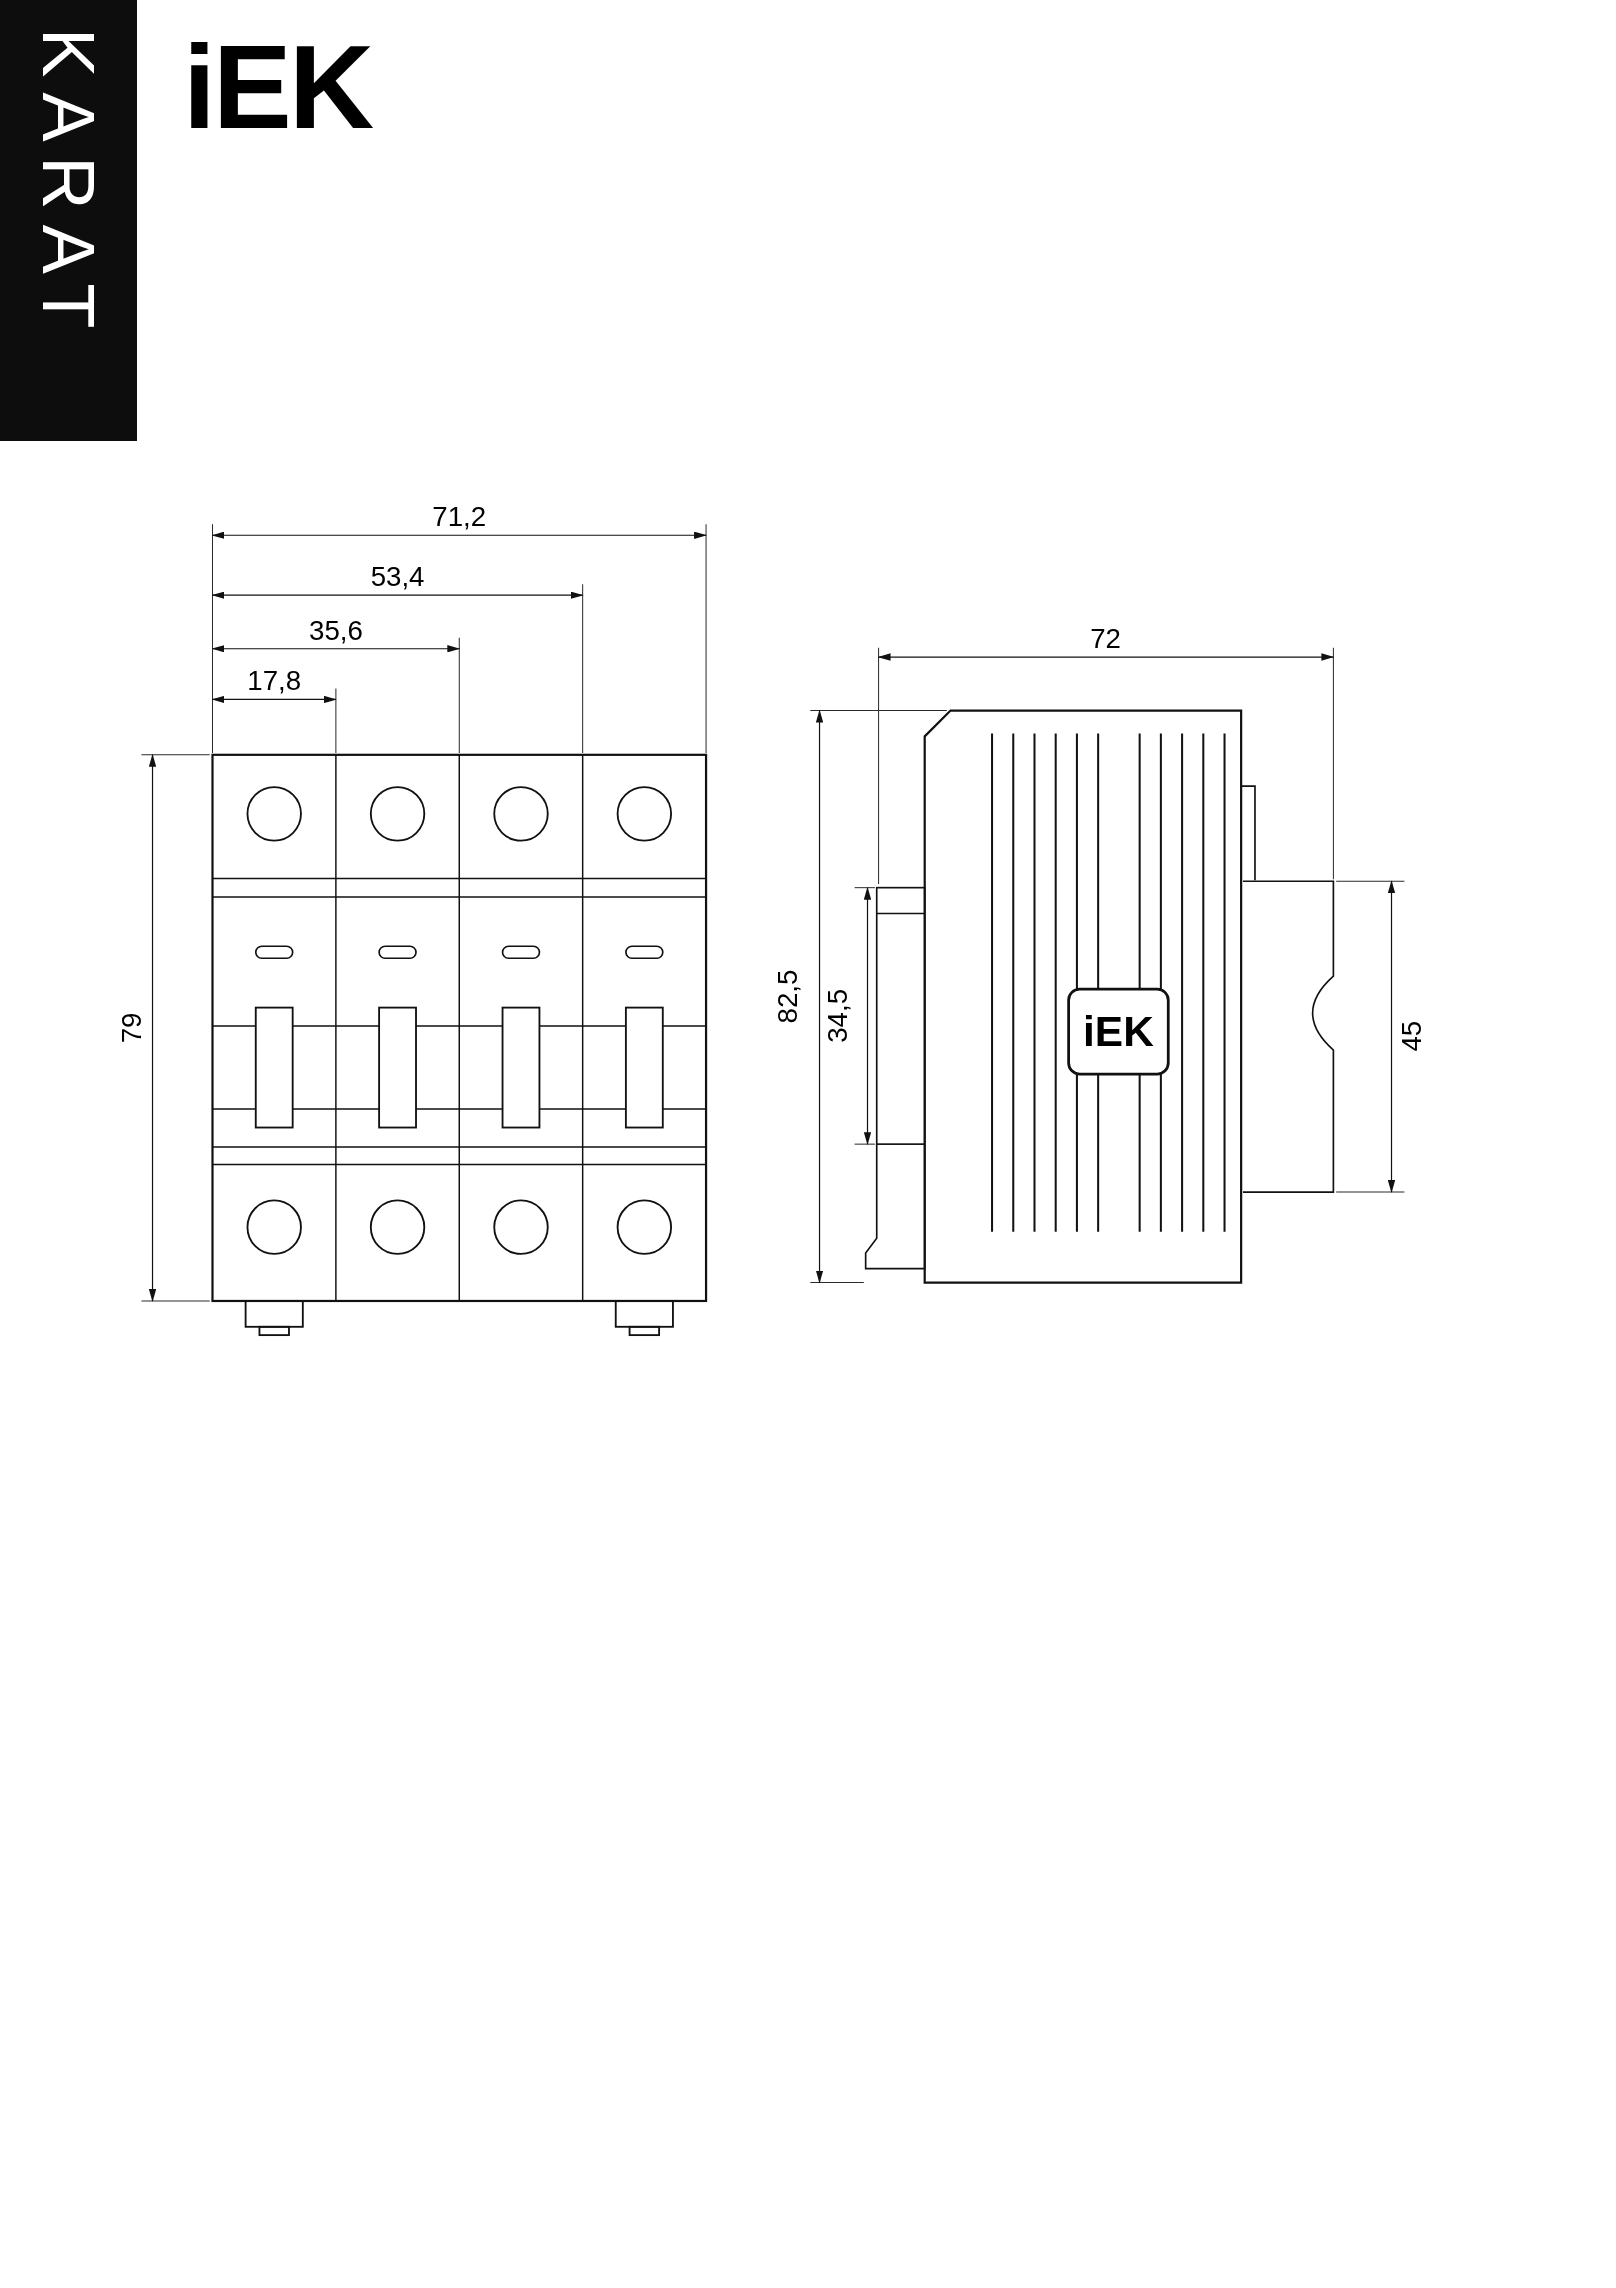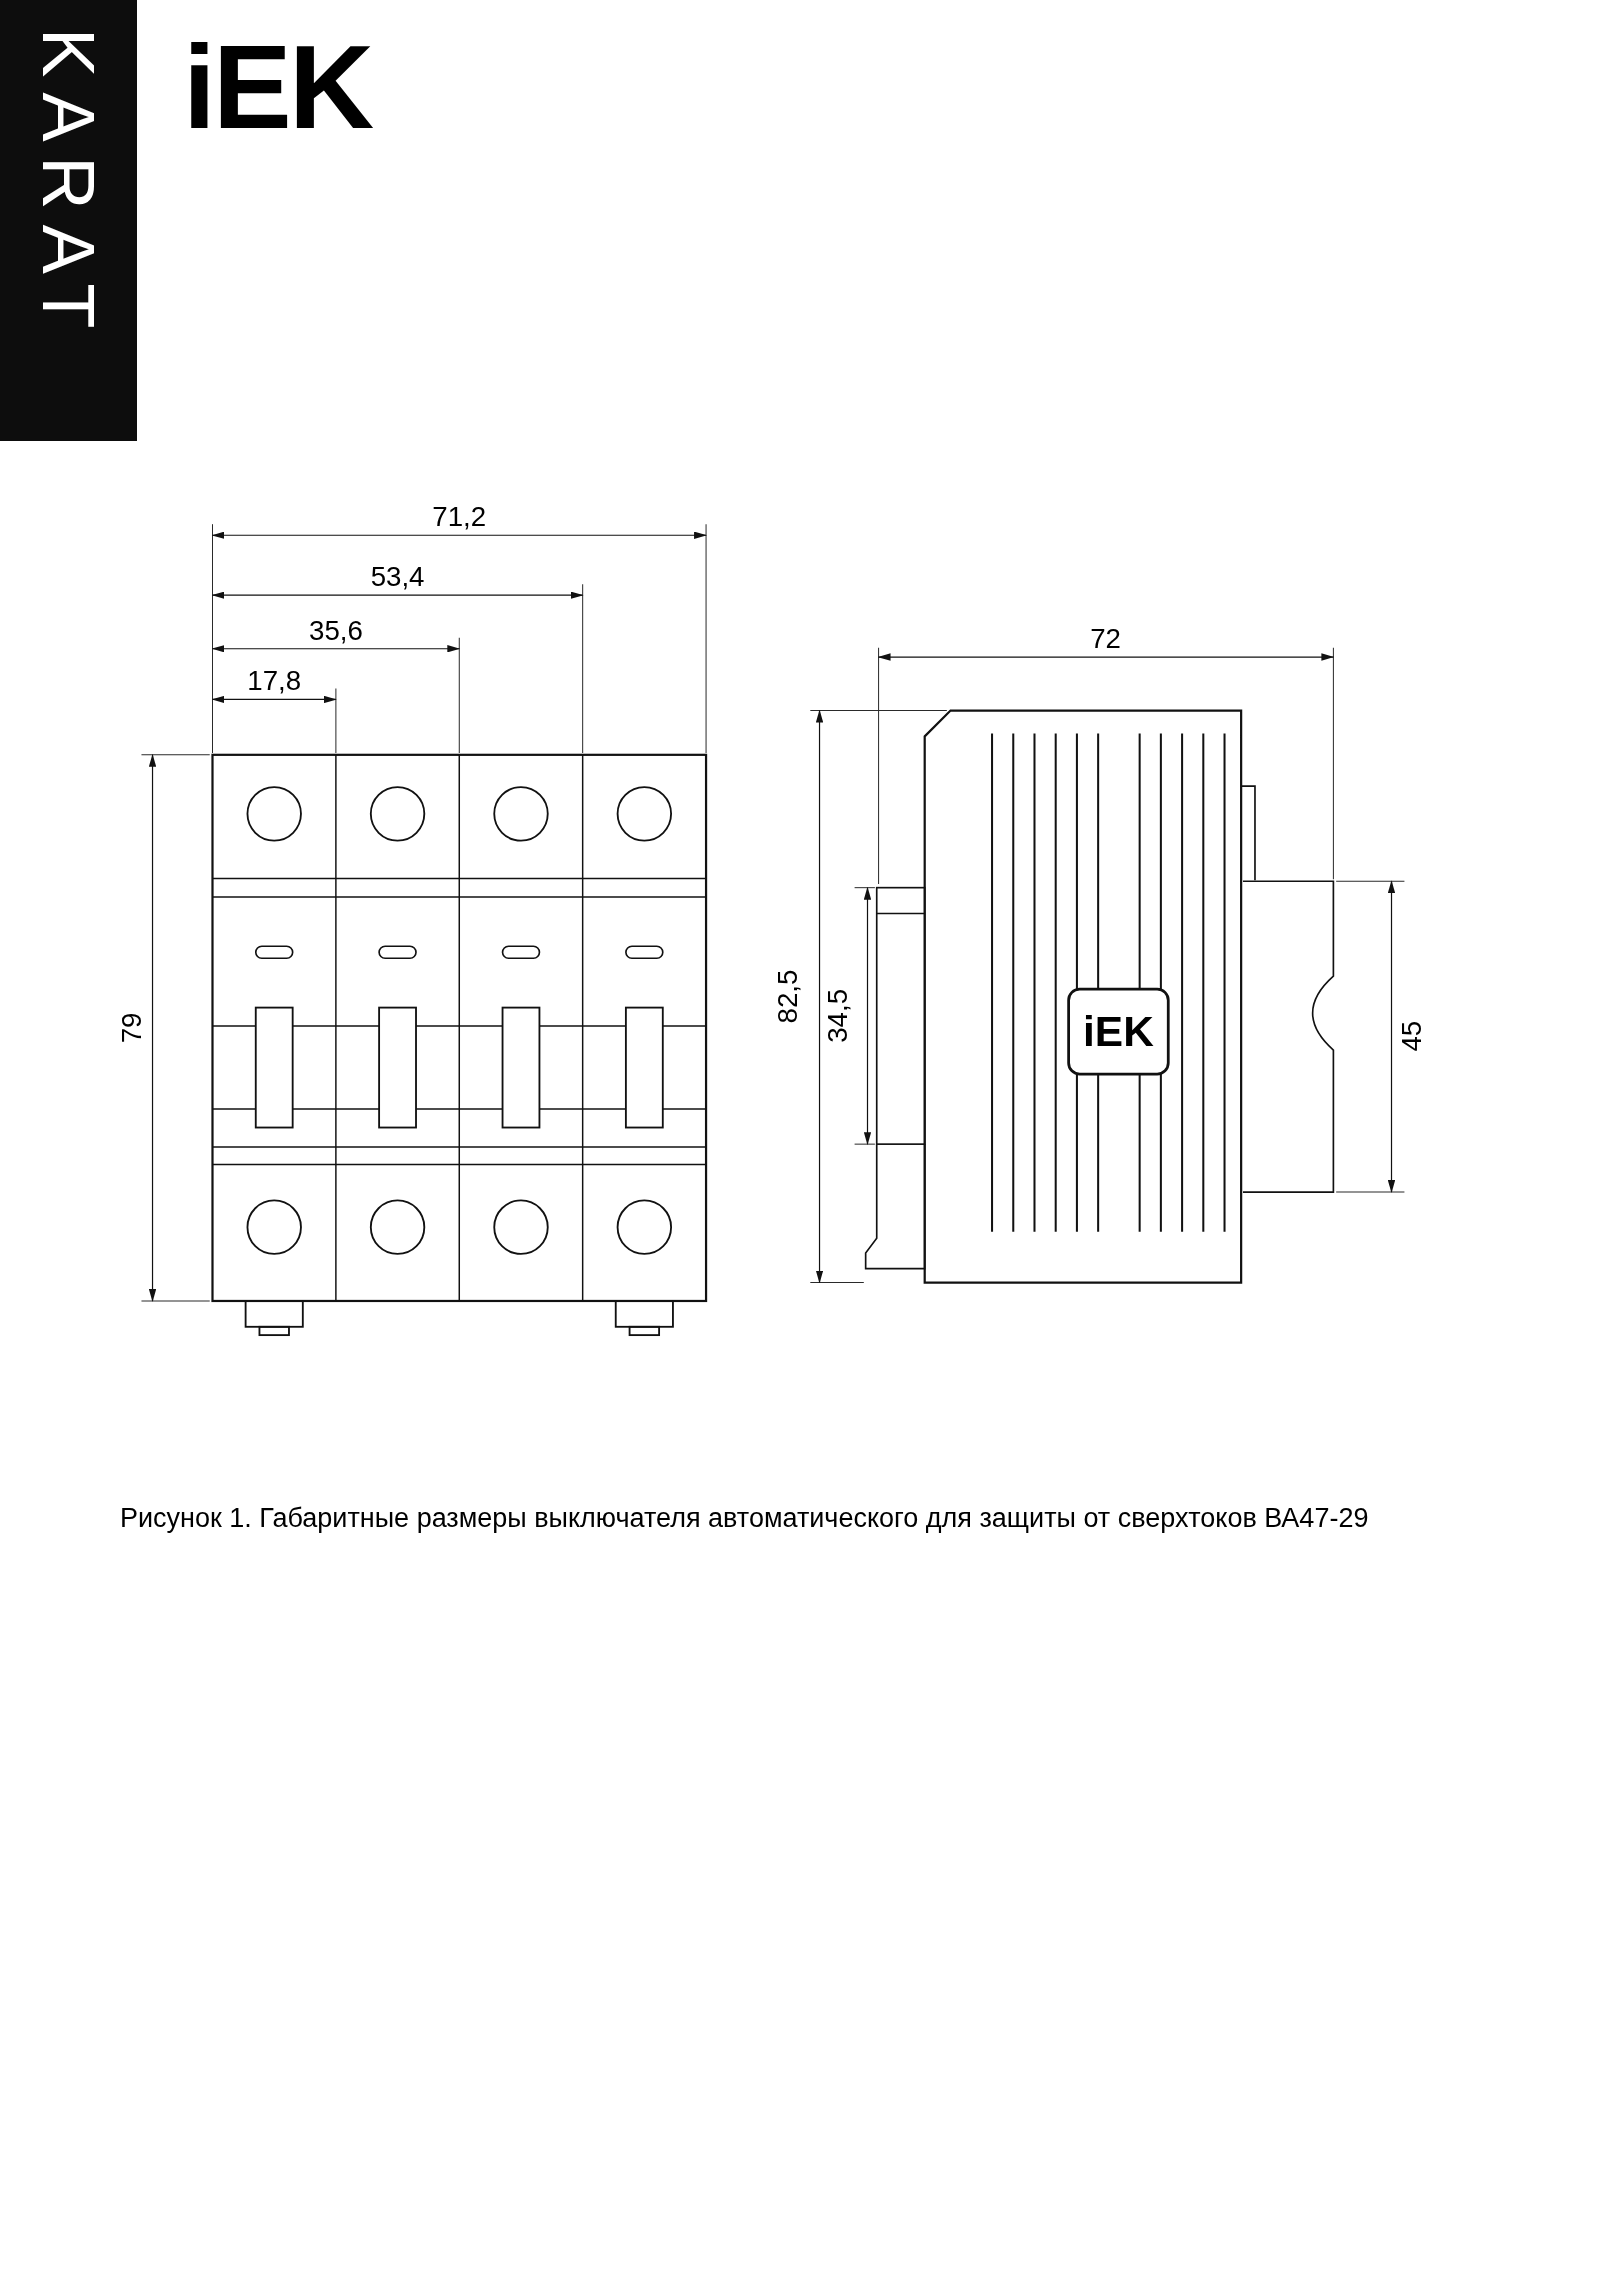--- a/index.html
+++ b/index.html
@@ -209,16 +209,15 @@
         </g>
 
         <g>
           <rect class="logobox" x="1158" y="592" width="108" height="92" rx="12"></rect>
           <text class="sidelogo" x="1212" y="654">iEK</text>
         </g>
       </g>
     </g>
   </svg>
 
-  <div class="caption">Рисунок 1. Габаритные размеры выключателя автоматического для защиты от сверхтоков ВА47-29</div>
 
 </div>
 
 
 </body></html>

